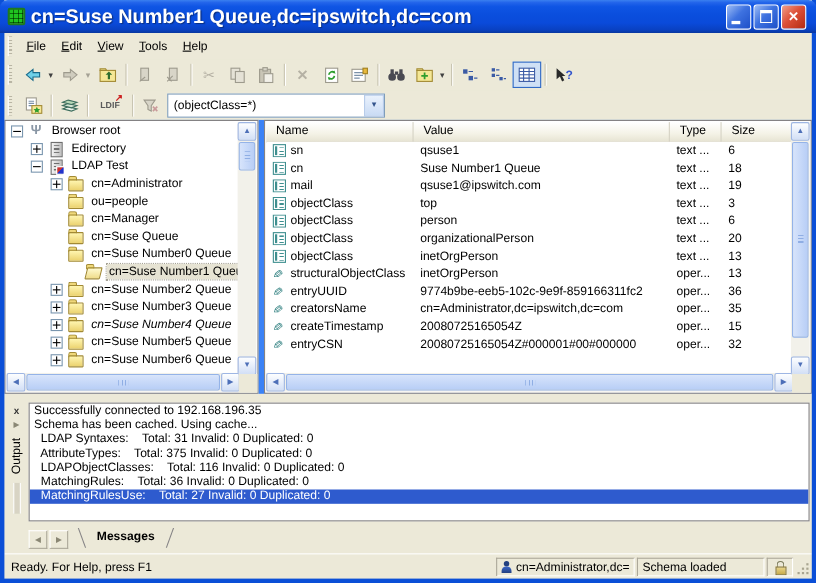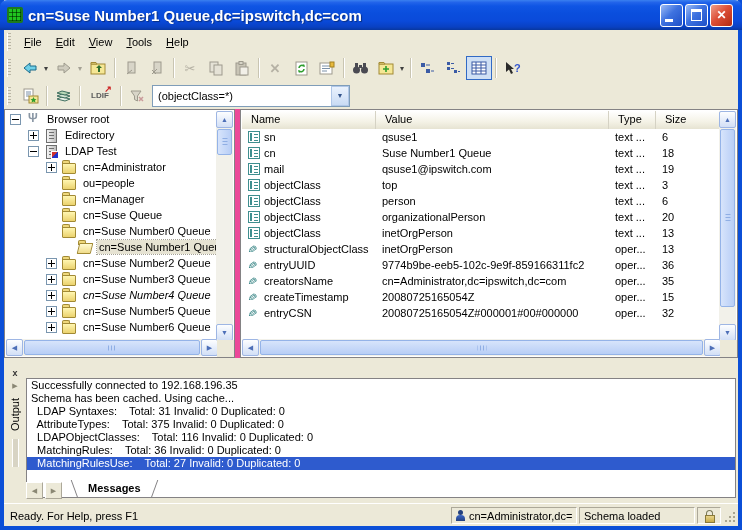--- a/index.html
+++ b/index.html
@@ -7,21 +7,21 @@
   #win{position:relative;width:742px;height:530px;background:#ECE9D8;}
   
   #frame-border{position:absolute;inset:0;pointer-events:none;border-left:4px solid #0B4FD7;border-right:4px solid #0B4FD7;border-bottom:4px solid #0B4FD7;z-index:50;}
   #titlebar{position:absolute;left:0;top:0;width:742px;height:30px;border-radius:7px 7px 0 0;
     background:linear-gradient(180deg,#3A80F0 0%,#2264EA 8%,#0F55E4 20%,#0A4EDD 45%,#0A4ADA 70%,#0941C2 90%,#08379F 100%);
     display:flex;align-items:center;z-index:60;}
   #app-icon{width:16px;height:16px;margin:0 5px 0 7px;position:relative;background:#1E7A1E;border-radius:2px;flex:none;}
   #app-icon::before{content:"";position:absolute;inset:2px;
     background:repeating-linear-gradient(90deg,#5AE05A 0 3px,#1E7A1E 3px 4px),repeating-linear-gradient(180deg,#5AE05A 0 3px,#1E7A1E 3px 4px);
     background-blend-mode:multiply;}
-  #title-text{color:#fff;font-weight:bold;font-size:15px;text-shadow:1px 1px 1px #0A2F80;white-space:nowrap;overflow:hidden;flex:1;}
+  #title-text{color:#fff;font-weight:bold;font-size:18px;text-shadow:1px 1px 1px #0A2F80;white-space:nowrap;overflow:hidden;flex:1;}
   .win-btns{display:flex;gap:2px;margin-right:9px;}
   .wbtn{width:21px;height:21px;border-radius:3px;border:1px solid #fff;display:flex;align-items:center;justify-content:center;position:relative;}
   .wbtn.blue{background:linear-gradient(135deg,#9CBCF5 0%,#3E72E0 45%,#1E50C8 100%);}
   .wbtn.red{background:linear-gradient(135deg,#F0A08A 0%,#DD5038 45%,#B32A12 100%);}
   .glyph-min{position:absolute;left:4px;bottom:4px;width:8px;height:3px;background:#fff;}
   .glyph-max{width:9px;height:8px;border:1px solid #fff;border-top:3px solid #fff;}
   .glyph-close{color:#fff;font-weight:bold;font-size:12px;line-height:12px;}
   
   .bar{position:absolute;left:4px;width:734px;display:flex;align-items:center;background:#ECE9D8;}
   #menubar{top:30px;height:24px;}
@@ -40,21 +40,21 @@
   .g{color:#B5B1A4;}  
   
   .filter-combo{display:flex;width:196px;height:20px;border:1px solid #7F9DB9;background:#fff;align-items:center;margin-left:2px;}
   .combo-text{flex:1;padding:0 5px;white-space:nowrap;overflow:hidden;}
   .combo-btn{width:16px;height:18px;background:linear-gradient(180deg,#EAF2FD 0%,#C9DBF4 100%);border:1px solid #B0C7E8;display:flex;align-items:center;justify-content:center;}
   .combo-btn span{font-size:7px;color:#33548C;}
   
   .ldif-txt{font-size:8px;font-weight:bold;color:#5A5A5A;letter-spacing:0;position:relative;}
   .ldif-txt::after{content:"\2197";position:absolute;top:-7px;right:-3px;color:#CC2222;font-size:9px;font-weight:bold;}
   
-  #main{position:absolute;left:4px;top:109px;width:734px;height:249px;background:#ec4899;}
+  #main{position:absolute;left:4px;top:109px;width:734px;height:249px;background:#3b82f6;}
   .sunken{border:1px solid #848284;background:#fff;box-sizing:border-box;}
   #tree-panel{position:absolute;left:0;top:0;width:231px;height:249px;}
   #list-panel{position:absolute;left:236px;top:0;width:498px;height:249px;}
   
   #ldap-tree{position:absolute;left:1px;top:1px;width:212px;height:230px;overflow:hidden;background:#fff;}
   .tree-row{height:16px;display:flex;align-items:center;white-space:nowrap;}
   .tree-row .lbl-wrap{display:flex;align-items:center;height:14px;padding:0 2px;}
   .tree-row.selected .lbl-wrap{background:#E6E3D3;outline:1px dotted #A5A295;}
   .expander{width:9px;height:9px;border:1px solid #7A96AF;background:#fff;position:relative;flex:none;margin-right:5px;box-sizing:content-box;}
   .expander::before{content:"";position:absolute;left:1px;right:1px;top:4px;height:1px;background:#000;}
@@ -96,21 +96,21 @@
   .attr-icon.txt::after{content:"";position:absolute;left:5px;right:1px;top:2px;height:7px;
     background:repeating-linear-gradient(180deg,#3F8F8F 0 1px,transparent 1px 3px);}
   .attr-icon.oper::before{content:"\270E";position:absolute;left:-1px;top:-2px;font-size:12px;color:#2E7F7F;transform:rotate(90deg);}
   
   #out-region{position:absolute;left:4px;top:364px;width:734px;height:139px;background:#ECE9D8;}
   #out-strip{position:absolute;left:0;top:0;width:22px;height:139px;display:flex;flex-direction:column;align-items:center;}
   #out-close{width:14px;height:14px;margin-top:2px;display:flex;align-items:center;justify-content:center;font-size:9px;font-weight:bold;color:#333;}
   #out-pin{font-size:7px;color:#8A8774;margin-top:2px;}
   #out-label{writing-mode:vertical-rl;transform:rotate(180deg);margin-top:8px;color:#000;}
   #out-grip{flex:0 0 28px;width:5px;margin-top:8px;border-left:1px solid #fff;border-right:1px solid #fff;background:#D8D4C4;}
-  #out-box{position:absolute;left:22px;top:14px;width:710px;height:120px;overflow:hidden;}
+  #out-box{position:absolute;left:22px;top:2px;width:710px;height:108px;overflow:hidden;}
   .out-line{height:13px;line-height:13px;white-space:pre;padding-left:4px;}
   .out-line.sel{background:#2E5BCE;color:#fff;}
   #tab-strip{position:absolute;left:22px;top:116px;height:22px;display:flex;align-items:flex-start;}
   .tab-arrow{width:15px;height:15px;margin-top:2px;border:1px solid;border-color:#FFFFFF #ACA899 #ACA899 #FFFFFF;background:#ECE9D8;display:flex;align-items:center;justify-content:center;margin-right:2px;}
   .tab-arrow span{font-size:7px;color:#8A8774;}
   #messages-tab{position:relative;margin-left:6px;padding:2px 18px 4px 18px;font-weight:bold;}
   #messages-tab::before,#messages-tab::after{content:"";position:absolute;top:0;bottom:0;width:1px;background:#848284;}
   #messages-tab::before{left:4px;transform:skewX(20deg);}
   #messages-tab::after{right:4px;transform:skewX(-20deg);}
   

